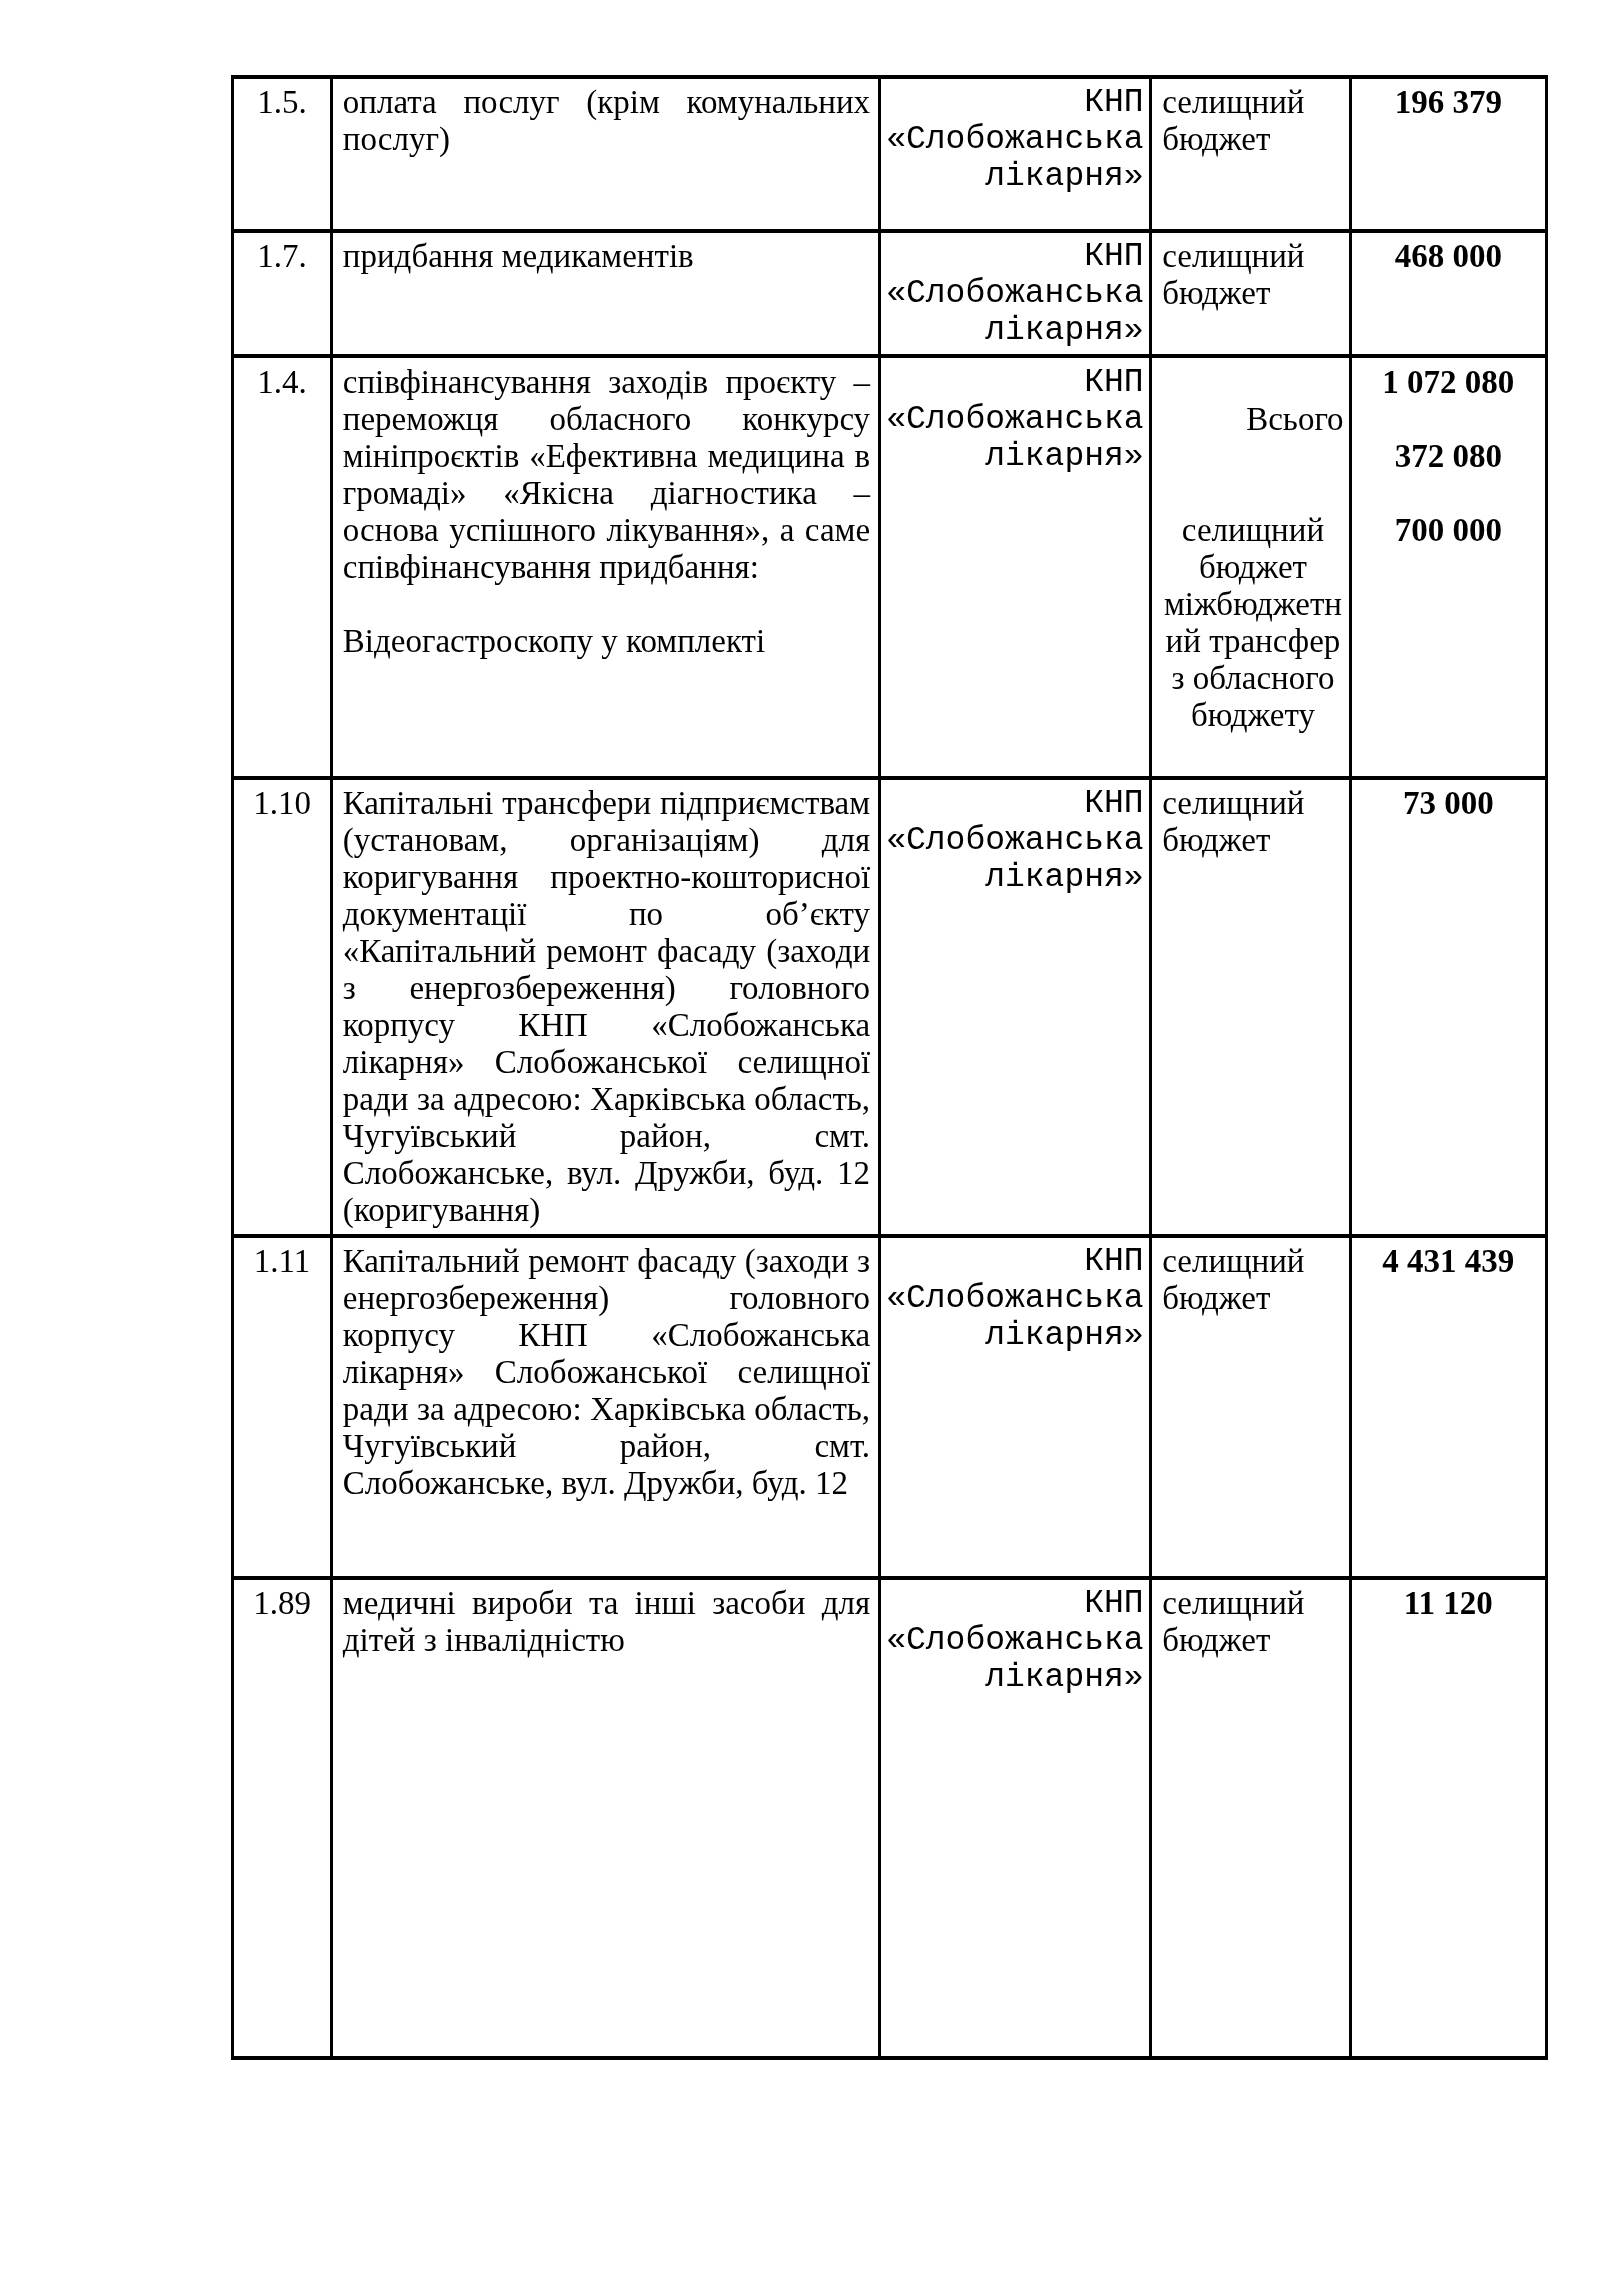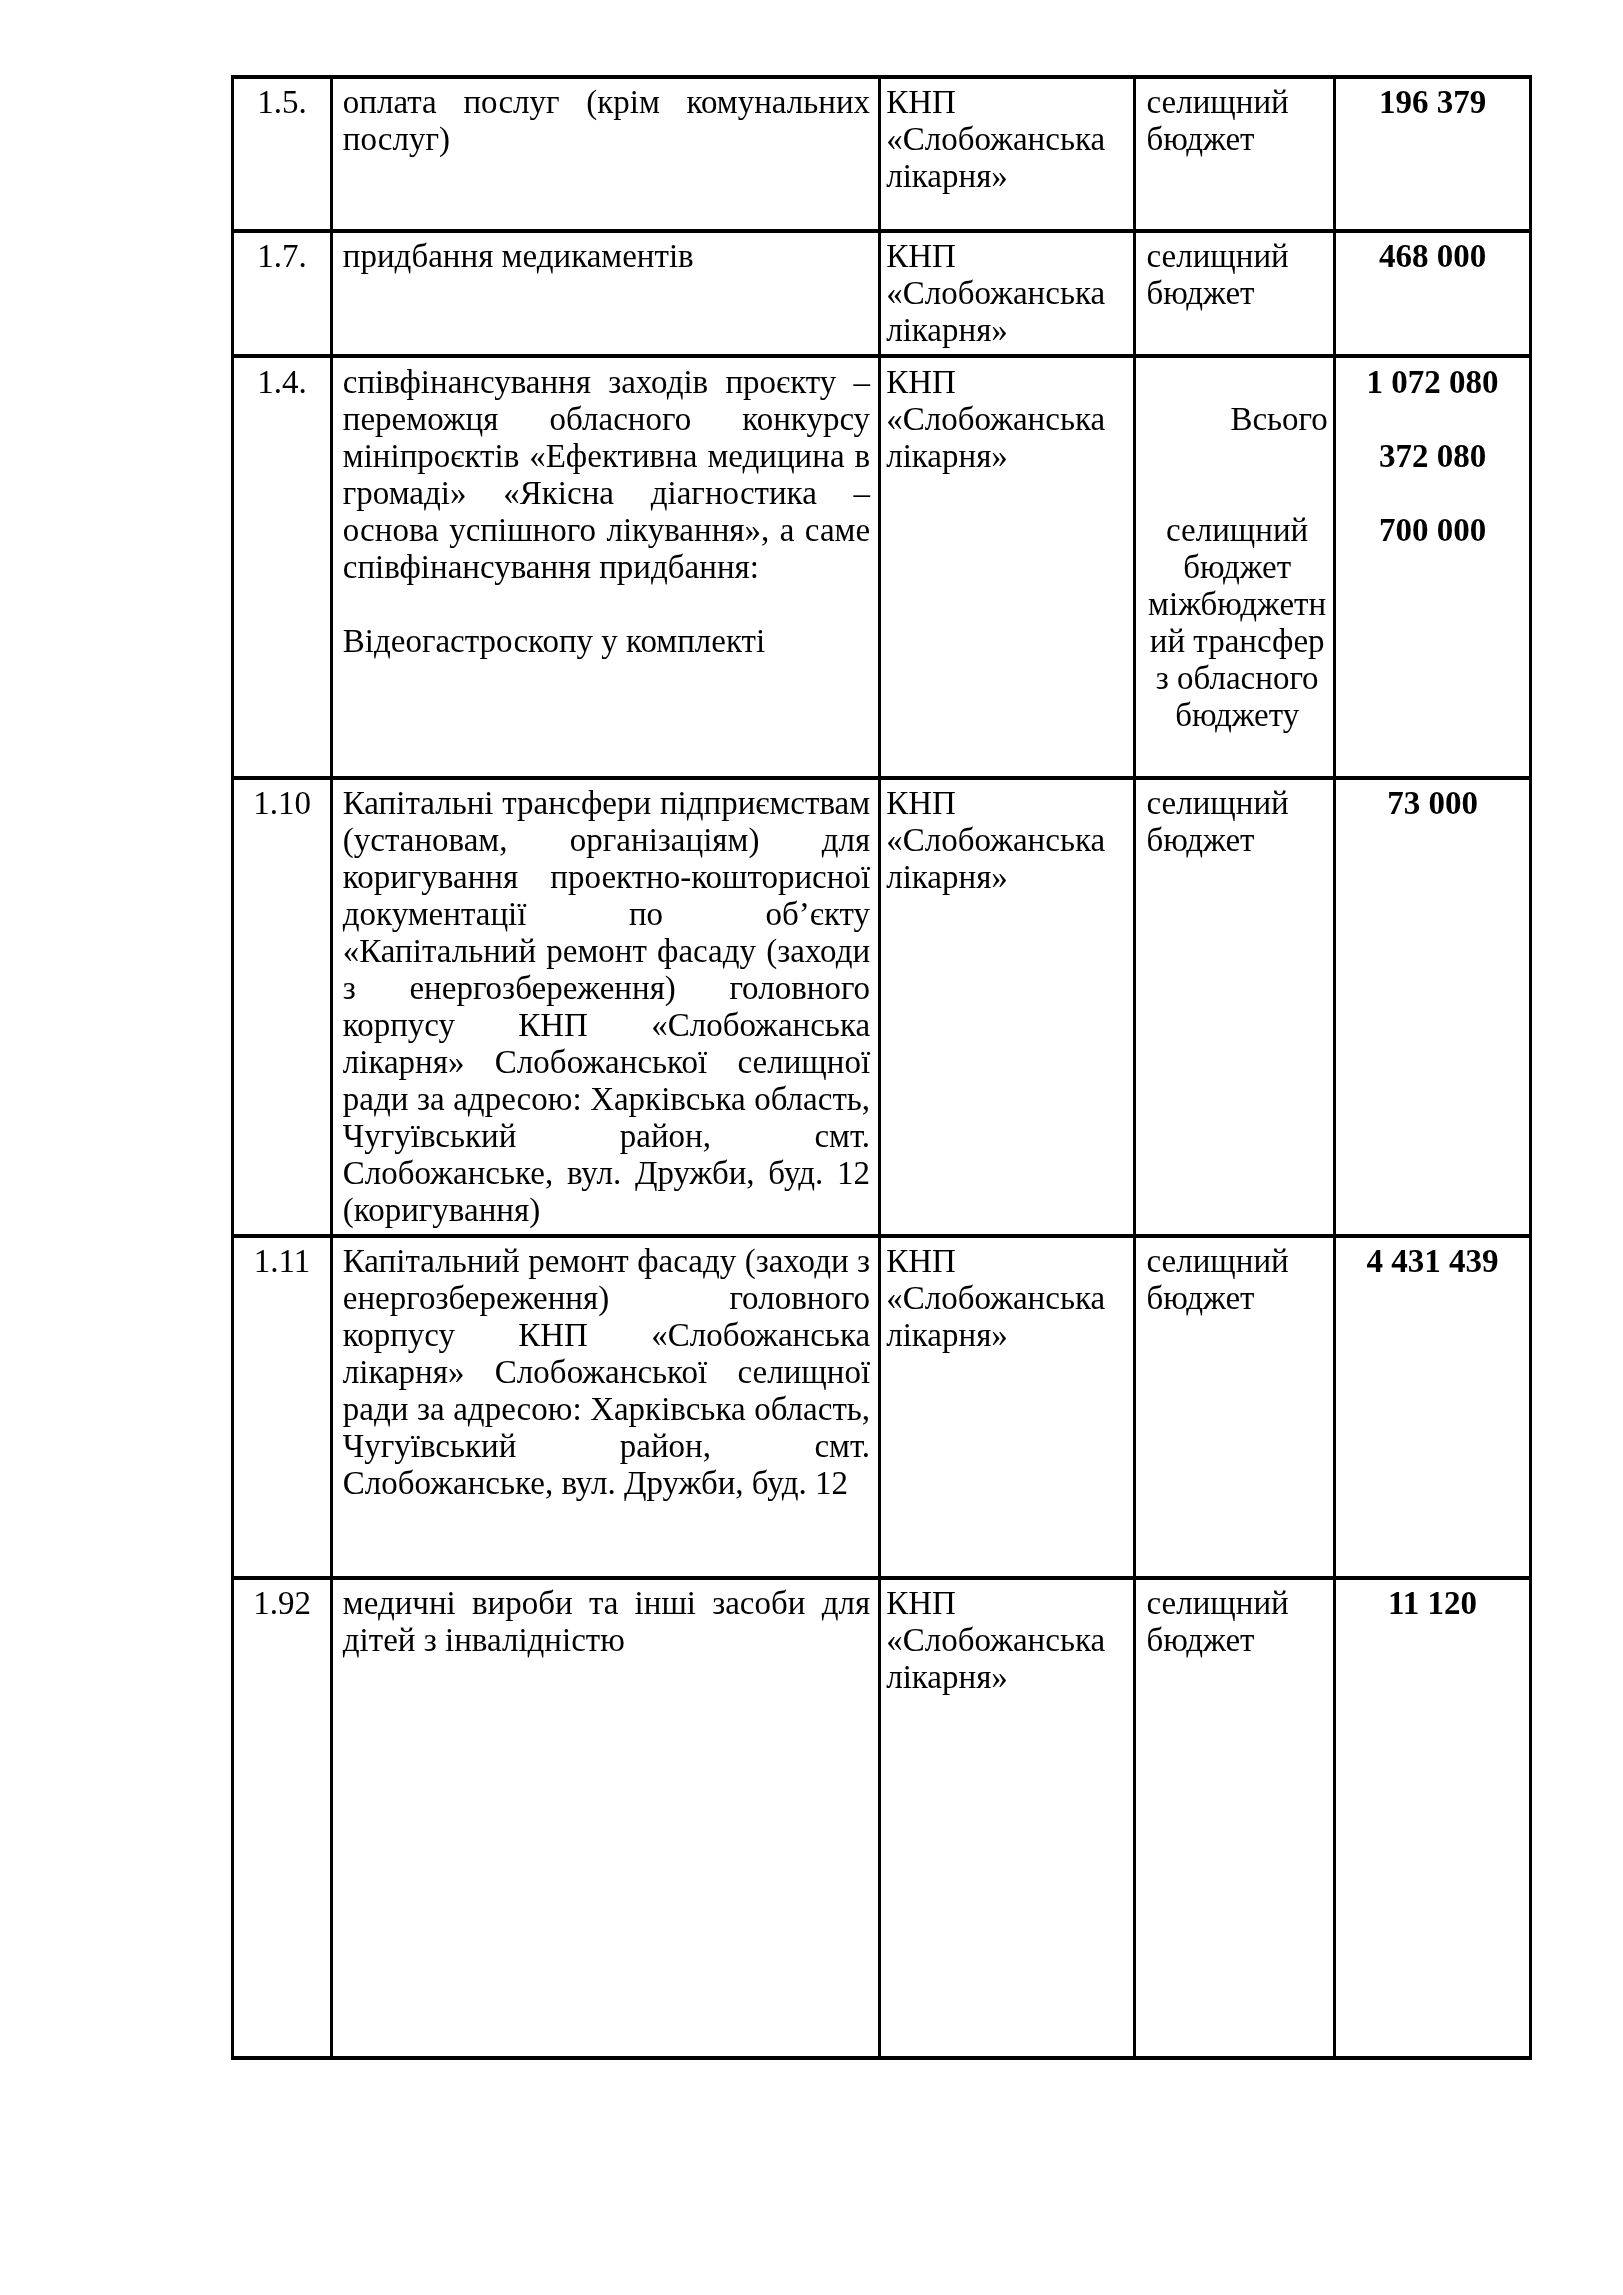--- a/index.html
+++ b/index.html
@@ -53,22 +53,23 @@
     padding: 5.2px 3.9px 5.2px 3.9px;
   }
   td.desc {
     text-align: justify;
     text-justify: inter-word;
     white-space: pre-line;
     padding: 5.2px 7.9px 5.2px 9.8px;
     font-family: Liberation Serif, serif;
   }
   td.org {
-    text-align: left;
+    text-align: right;
     padding: 5.2px 5.2px 5.2px 5.2px;
+    font-family: Liberation Mono, monospace;
   }
   td.budget {
     text-align: left;
     white-space: pre-line;
     padding: 5.2px 5.2px 5.2px 10.5px;
   }
   td.amount {
     text-align: center;
     white-space: pre-line;
     padding: 5.2px 5.2px 5.2px 5.2px;
@@ -158,21 +159,21 @@
 
       <tr>
         <td class="num">1.11</td>
         <td class="desc">Капітальний ремонт фасаду (заходи з енергозбереження) головного корпусу КНП «Слобожанська лікарня» Слобожанської селищної ради за адресою: Харківська область, Чугуївський район, смт. Слобожанське, вул. Дружби, буд. 12</td>
         <td class="org">КНП «Слобожанська лікарня»</td>
         <td class="budget">селищний бюджет</td>
         <td class="amount">4 431 439</td>
       </tr>
 
       <tr>
-        <td class="num">1.92</td>
+        <td class="num">1.89</td>
         <td class="desc">медичні вироби та інші засоби для дітей з інвалідністю</td>
         <td class="org">КНП «Слобожанська лікарня»</td>
         <td class="budget">селищний бюджет</td>
         <td class="amount">11 120</td>
       </tr>
 
     </tbody>
   </table>
 
 </div>

